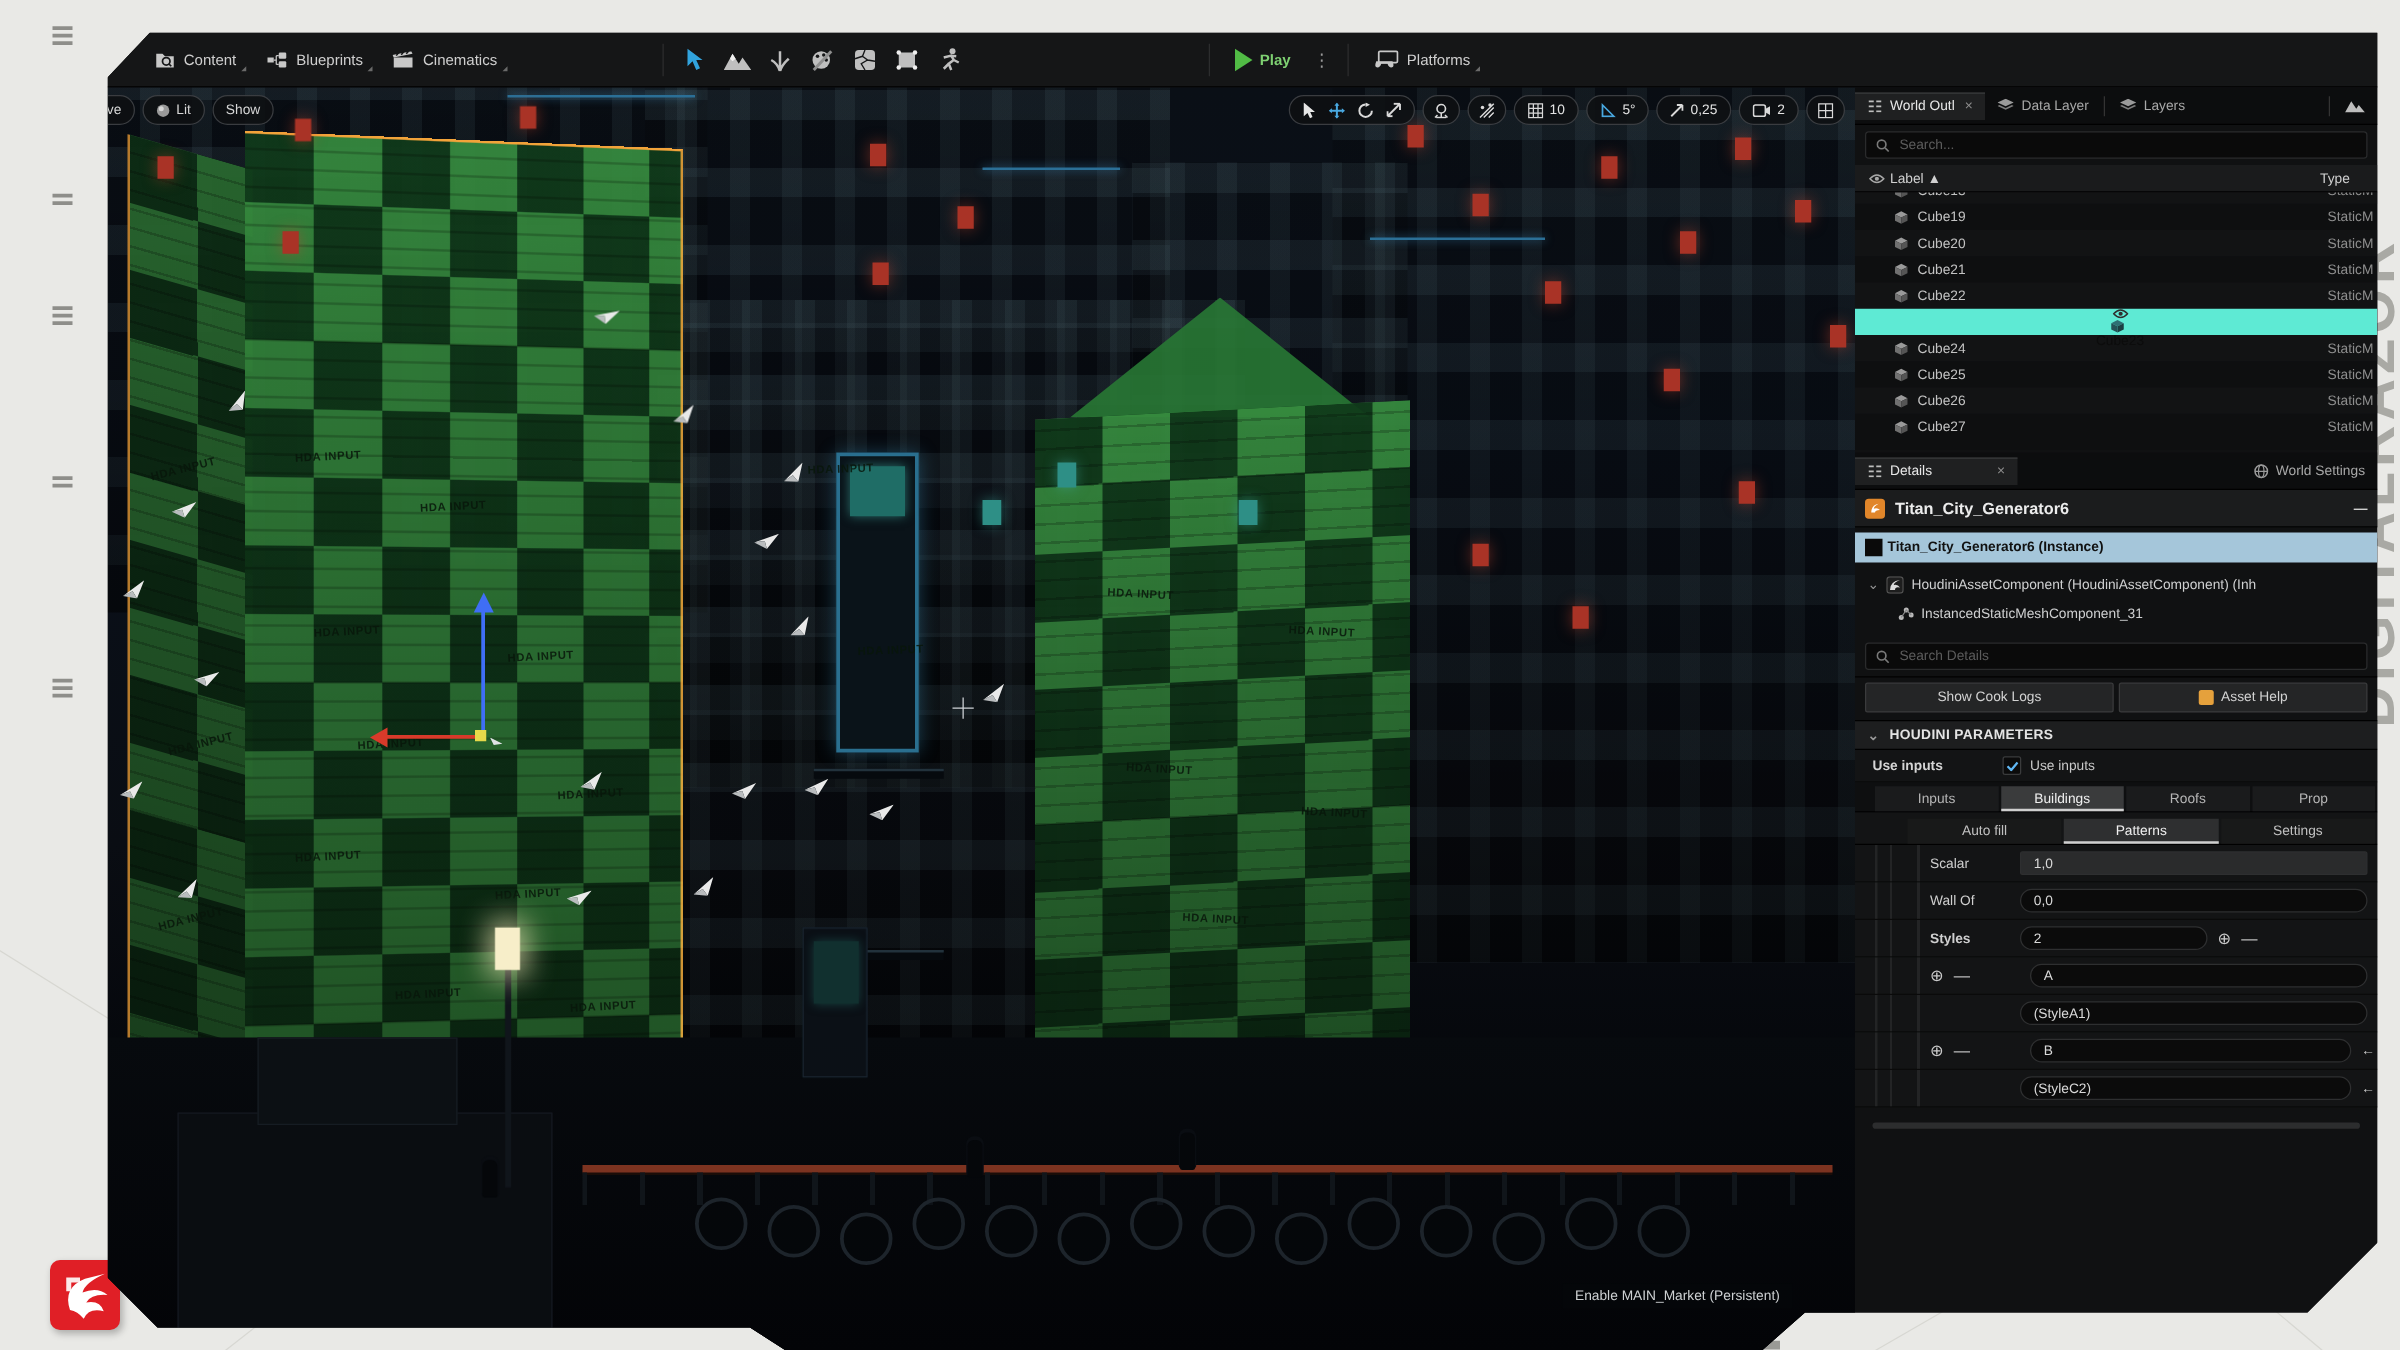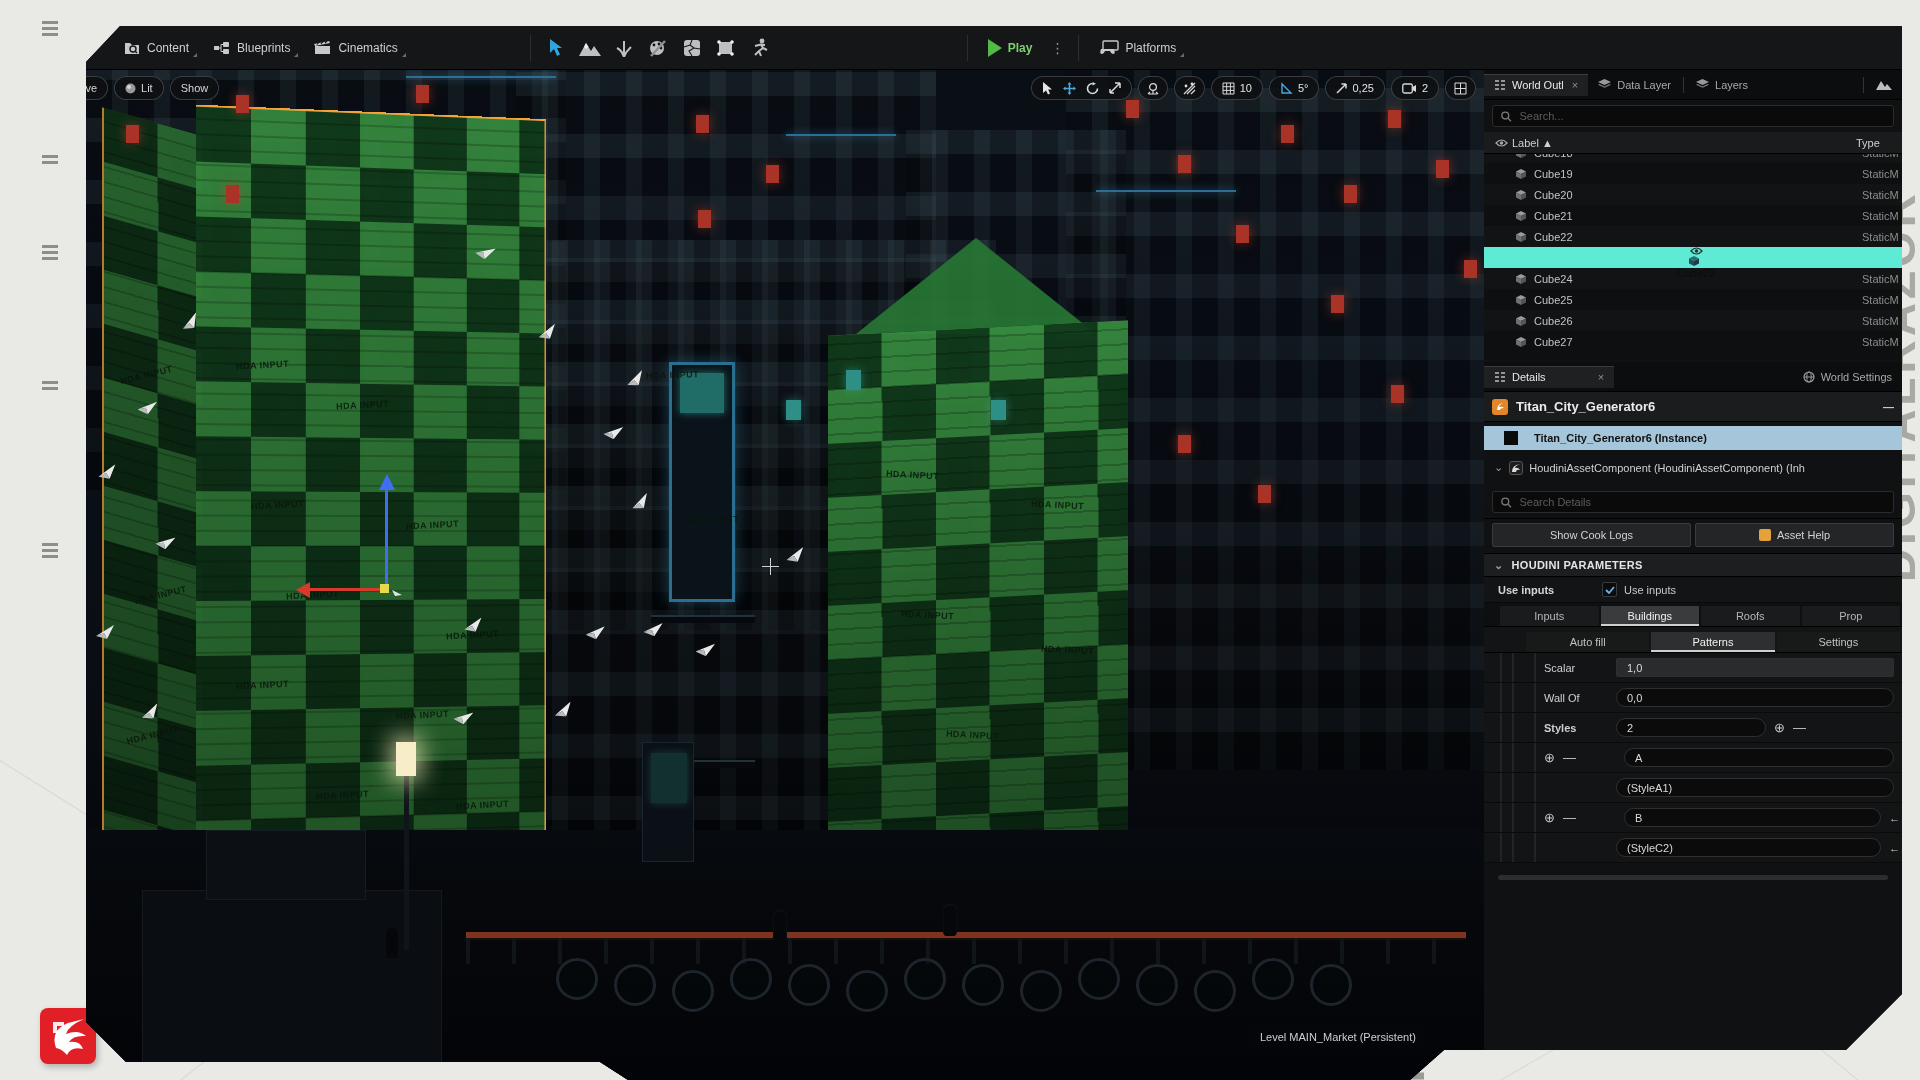--- a/index.html
+++ b/index.html
@@ -78,21 +78,21 @@
   .orow.sel{background:#5eead4;color:#0c0c0c;flex-direction:column;}
   .orow .gut{width:22px;display:flex;justify-content:center;}
   .orow .cub{width:18px;display:flex;justify-content:center;margin-right:4px;}
   .orow .nm{flex:1;}
   .orow .ty{width:40px;overflow:hidden;white-space:nowrap;color:#8d8d8d;}
   .orow.sel .ty{color:#3c3c3c;}
   .statusbar{height:26px;display:flex;align-items:center;padding:0 10px;background:#141516;border-top:1px solid #000;
     border-bottom:1px solid #000;color:#9c9c9c;}
   .actorhead{display:flex;align-items:center;gap:8px;height:30px;background:#1b1c1d;padding:0 8px;border-bottom:1px solid #000;}
   .actorhead .nm{font-weight:bold;color:#ececec;font-size:13px;flex:1;}
-  .inst{display:flex;align-items:center;gap:16px;height:24px;background:#a5c6da;color:#111;margin-top:4px;padding:0 20px;font-weight:bold;}
+  .inst{display:flex;align-items:center;gap:4px;height:24px;background:#a5c6da;color:#111;margin-top:4px;padding:0 8px;font-weight:bold;}
   .comp{display:flex;align-items:center;gap:6px;height:23px;padding-left:10px;color:#cfd0d1;white-space:nowrap;overflow:hidden;}
   .comp.indent{padding-left:34px;}
   .btnrow{display:flex;gap:4px;padding:4px 8px 6px 8px;border-top:1px solid #000;}
   .dbtn{display:flex;align-items:center;justify-content:center;gap:6px;flex:1;height:24px;background:#242526;
     border:1px solid #3a3b3c;border-radius:2px;color:#d2d2d2;}
   .sect{display:flex;align-items:center;gap:8px;height:24px;background:#1d1e1f;padding:0 10px;font-weight:bold;
     color:#e4e4e4;border-top:1px solid #000;border-bottom:1px solid #000;font-size:11px;letter-spacing:.3px;}
   .prow{display:flex;align-items:center;height:26px;border-bottom:1px solid #0a0a0a;background:#131415;}
   .prow .plbl{width:118px;padding-left:14px;color:#d6d6d6;font-weight:bold;}
   .chk{width:15px;height:15px;background:#0b0b0b;border:1px solid #3a3b3c;border-radius:2px;display:flex;
@@ -556,21 +556,21 @@
           <span class="num">2</span>
         </div>
         <div class="pill" style="padding:0 8px;">
           <svg width="13" height="13" viewBox="0 0 13 13">
               <path d="M1 1 H12 V12 H1 Z M6.5 1 V12 M1 6.5 H12" stroke="#d9d9d9" fill="none"></path>
             </svg>
         </div>
       </div>
     </div>
 
-    <div class="level-badge">Level  MAIN_Market (Persistent)</div>
+    <div class="level-badge">Enable  MAIN_Market (Persistent)</div>
   </div>
 
   <div class="panel">
 
     <div class="ptabs">
       <div class="ptab active">
         <svg width="12" height="10" viewBox="0 0 12 10">
             <path d="M1 1 H5 M1 5 H5 M1 9 H5 M7 1 H11 M7 5 H11 M7 9 H11" stroke="#bdbdbd" stroke-width="1.4"></path>
           </svg>
         <span>World Outl</span>
@@ -780,20 +780,29 @@
       <span>Titan_City_Generator6 (Instance)</span>
     </div>
 
     <div class="comp" style="margin-top:6px;">
       <span style="color:#9a9a9a;">⌄</span>
       <svg width="14" height="14" viewBox="0 0 14 14">
           <rect x="0.5" y="0.5" width="13" height="13" rx="2.5" fill="#1e1e1e" stroke="#555"></rect>
           <path d="M3 11 Q3 4 11 3 Q6 5 6 7 Q9 6 11 9 Q7 8 7 11 Z" fill="#dcdcdc"></path>
         </svg>
       <span>HoudiniAssetComponent (HoudiniAssetComponent) (Inh</span>
+    </div>
+    <div class="comp indent">
+      <svg width="13" height="13" viewBox="0 0 13 13">
+          <circle cx="3" cy="10" r="2" fill="#b9b9b9"></circle>
+          <circle cx="7" cy="4" r="2" fill="#b9b9b9"></circle>
+          <circle cx="11" cy="8" r="2" fill="#b9b9b9"></circle>
+          <path d="M3 10 L7 4 L11 8" stroke="#8a8a8a" fill="none"></path>
+        </svg>
+      <span>InstancedStaticMeshComponent_31</span>
     </div>
 
     <div class="srch" style="margin-top:12px;">
       <svg width="11" height="11" viewBox="0 0 11 11">
           <circle cx="4.5" cy="4.5" r="3.6" fill="none" stroke="#7a7a7a" stroke-width="1.4"></circle>
           <path d="M7.4 7.4 L10.4 10.4" stroke="#7a7a7a" stroke-width="1.4"></path>
         </svg>
       <input placeholder="Search Details" style="">
     </div>
 

